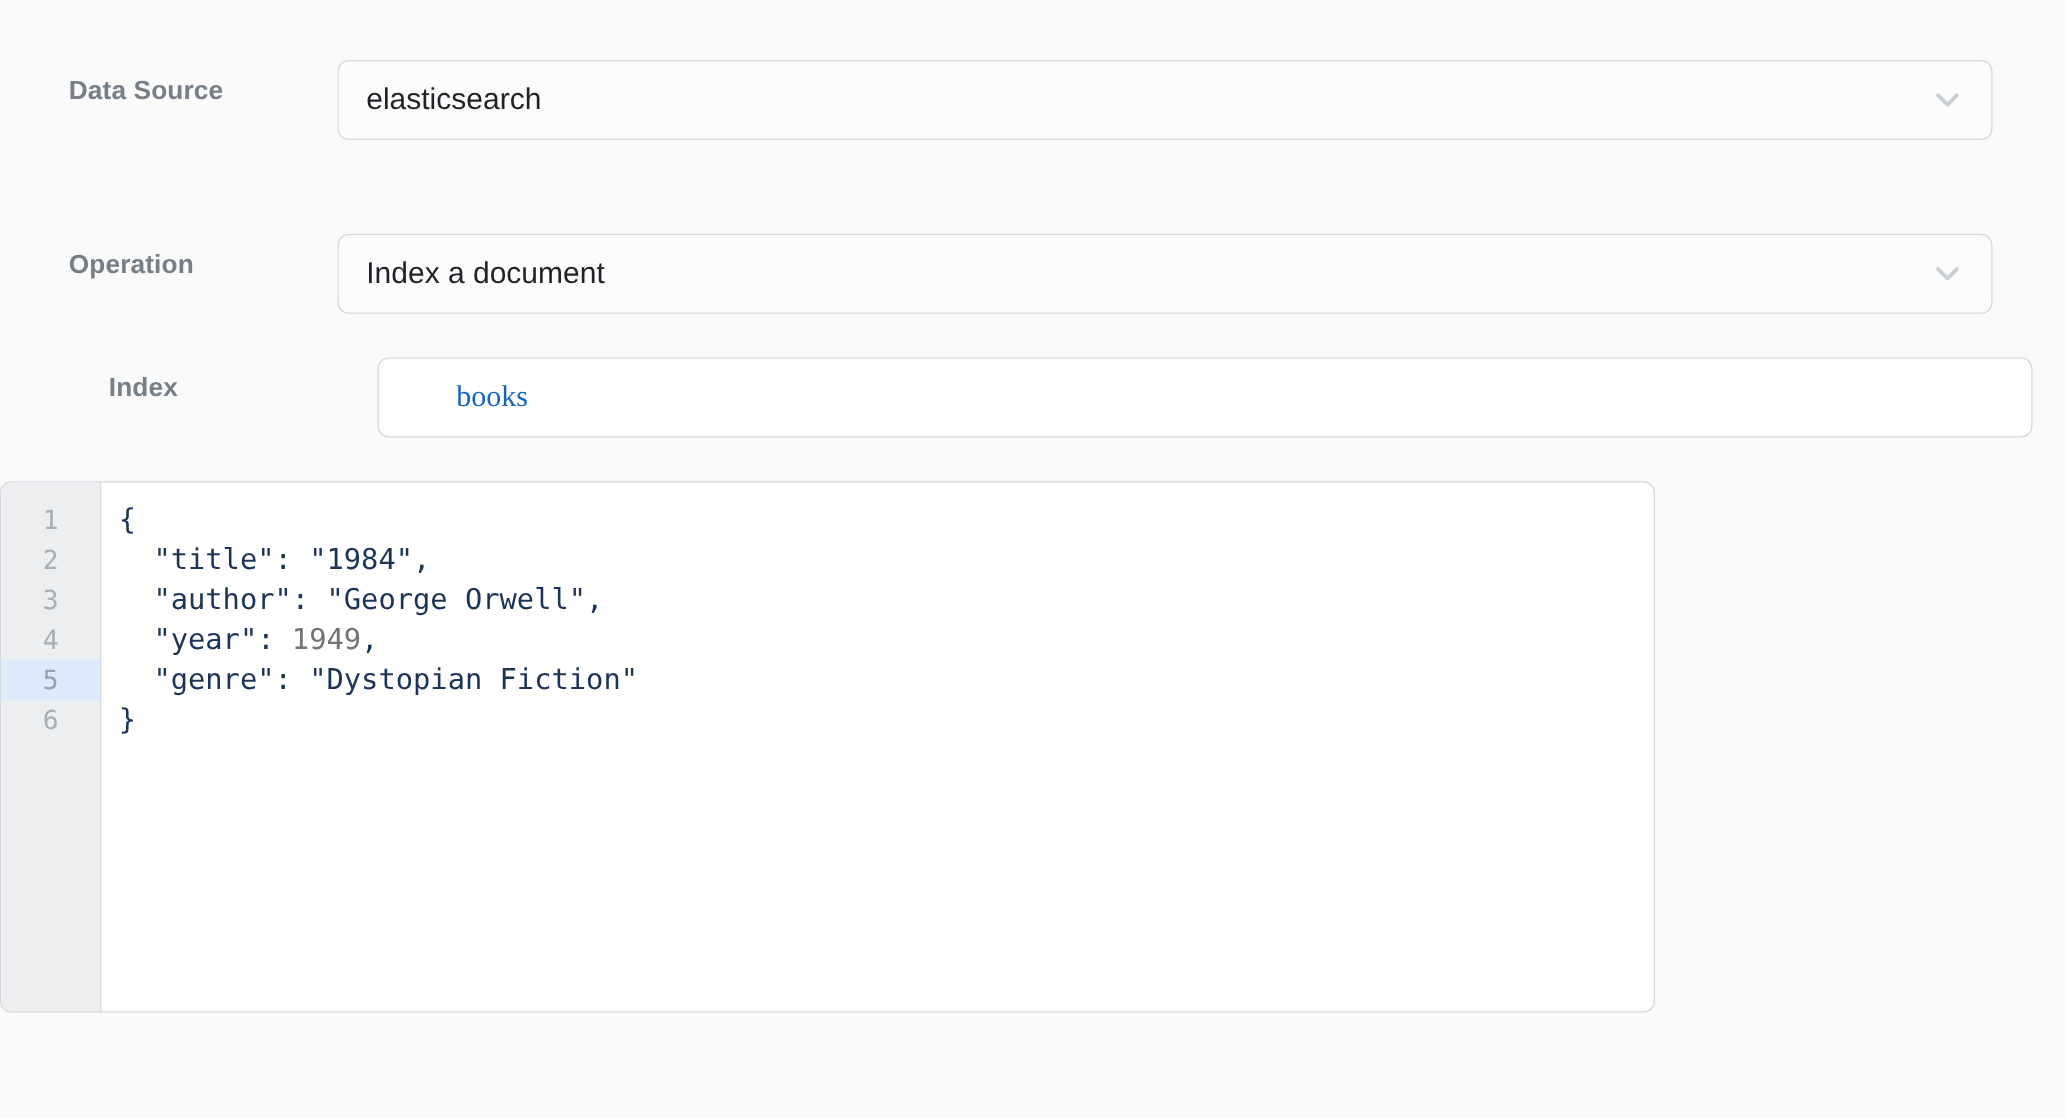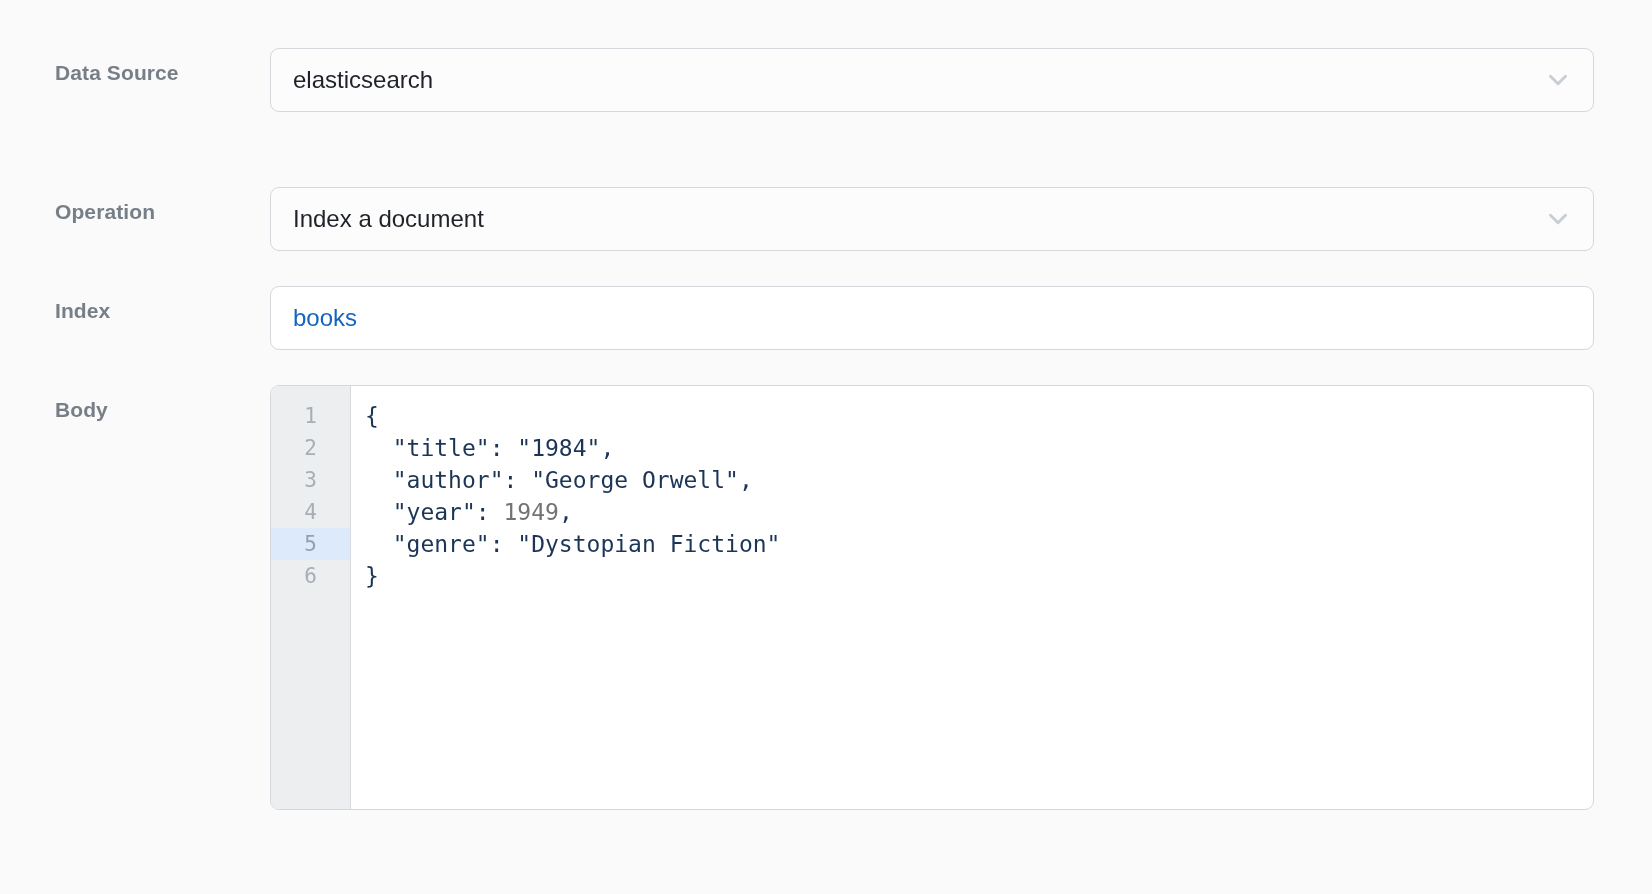--- a/index.html
+++ b/index.html
@@ -76,24 +76,25 @@
     width: 100%;
     height: 64px;
     background: #ffffff;
     border: 1.5px solid #d4d8dd;
     border-radius: 9px;
     display: flex;
     align-items: center;
     padding: 0 22px;
   }
   .text-input-value {
-    font-family: Liberation Sans, sans-serif;
+    font-family: Liberation Serif, serif;
     font-size: 24px;
     color: #1565c0;
     line-height: 1;
+    margin-left: 40px;
   }
 
   
   .editor {
     position: relative;
     width: 100%;
     height: 425px;
     background: #ffffff;
     border: 1.5px solid #d4d8dd;
     border-radius: 9px;
@@ -161,31 +162,30 @@
         <span class="select-value">Index a document</span>
         <span class="chev">
           <svg width="30" height="30" viewBox="0 0 24 24" fill="none" stroke="#c9ced4" stroke-width="2.4" stroke-linecap="round" stroke-linejoin="round">
               <polyline points="6 9 12 15 18 9"></polyline>
             </svg>
         </span>
       </div>
     </div>
   </div>
 
-  <div class="field-row" style="top:286px; left:0;">
+  <div class="field-row" style="top:286px; left:0;padding-left:32px;">
     <div class="field-label">Index</div>
     <div class="control-wrap">
       <div class="text-input">
         <span class="text-input-value">books</span>
       </div>
     </div>
   </div>
 
   <div class="field-row" style="top:385px; left:0;">
-    <div class="field-label">Body</div>
     <div class="control-wrap">
       <div class="editor">
         <div class="gutter" id="gutter">
             <div class="gutter-line">1</div>
             <div class="gutter-line">2</div>
             <div class="gutter-line">3</div>
             <div class="gutter-line">4</div>
             <div class="gutter-line active">5</div>
             <div class="gutter-line">6</div>
           </div>

